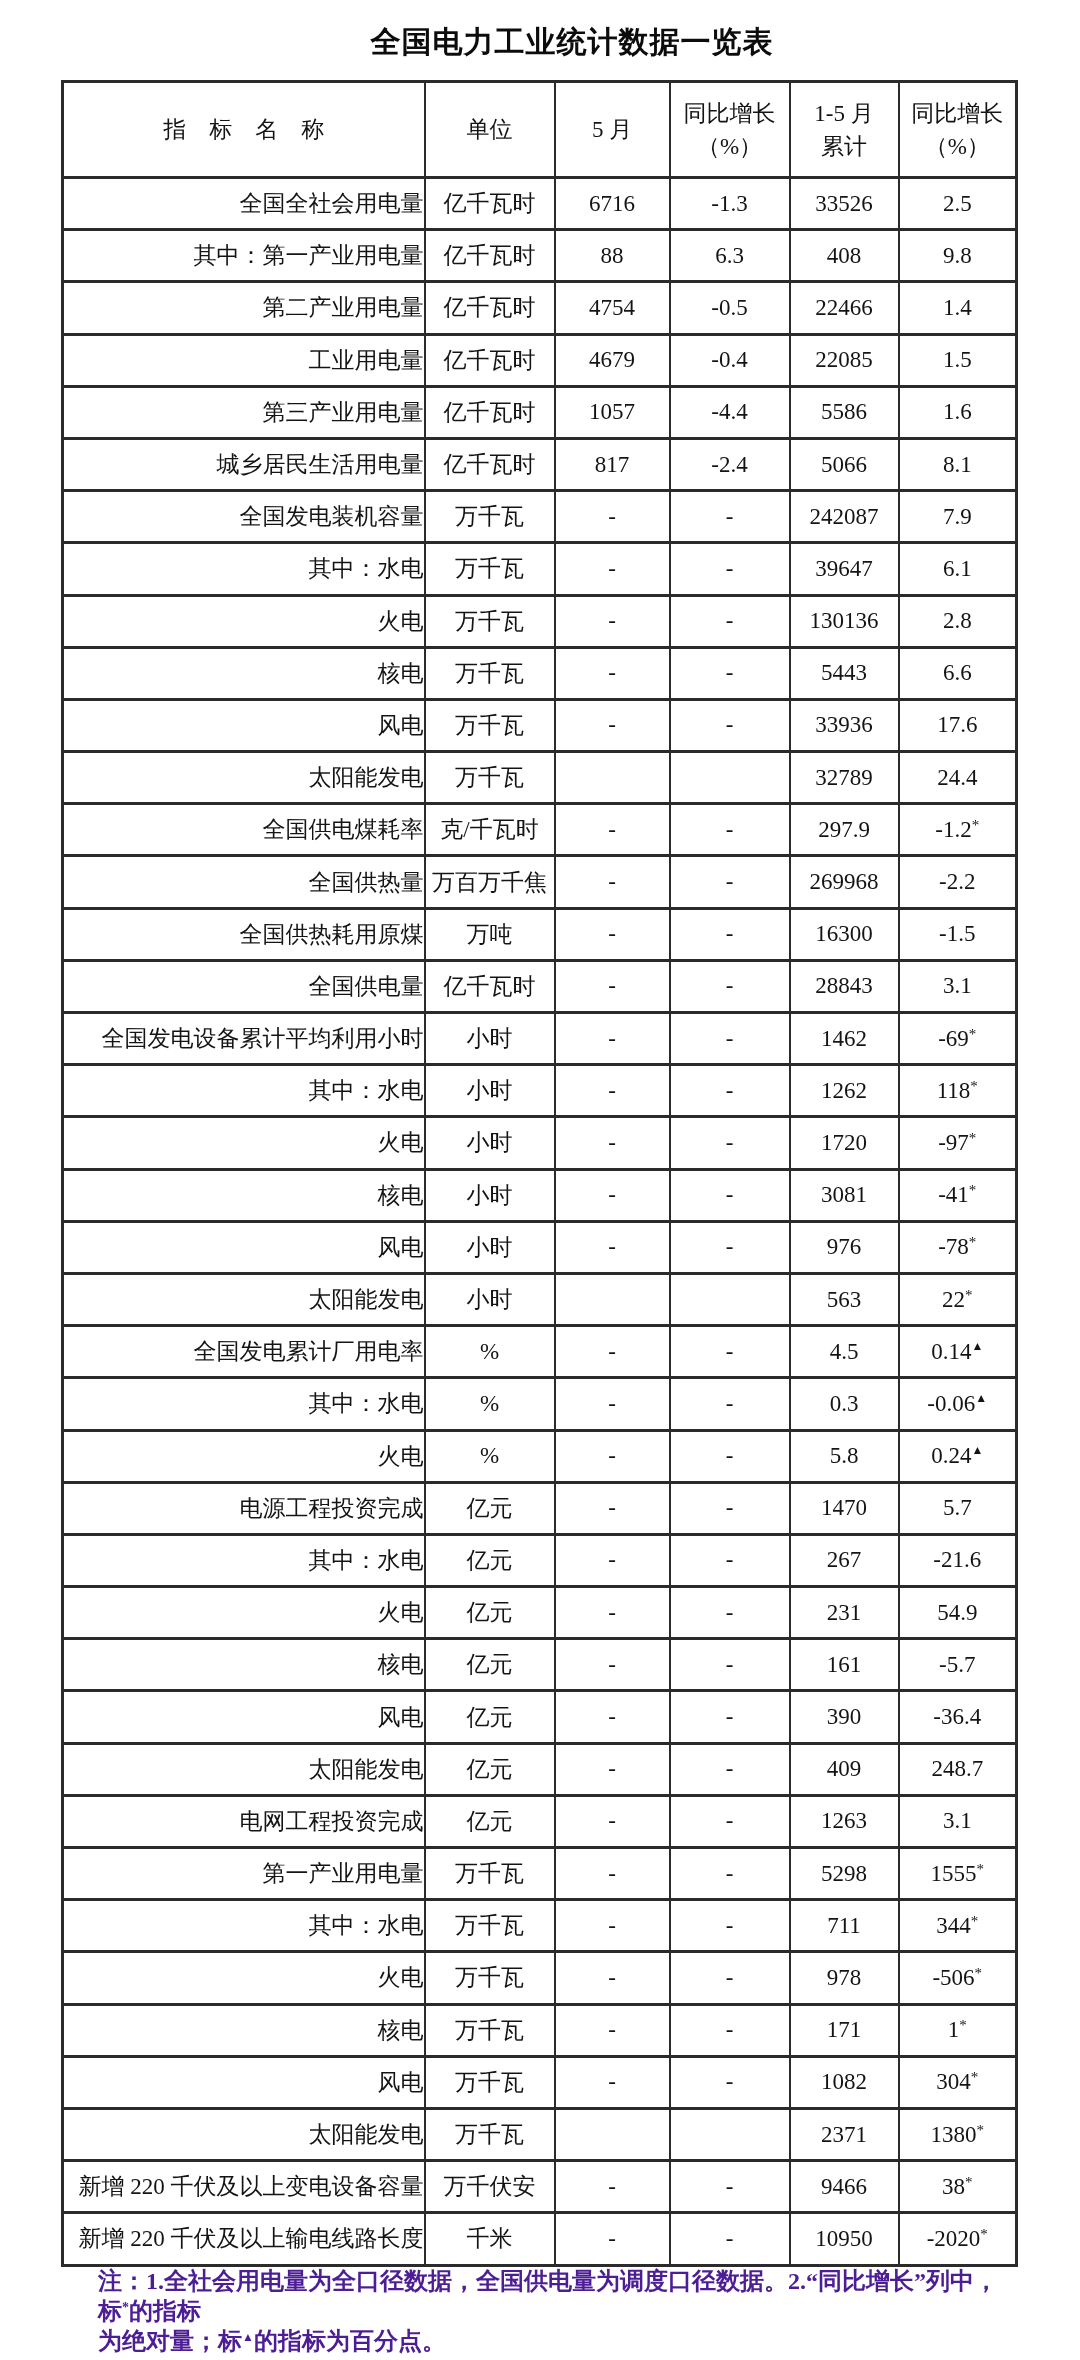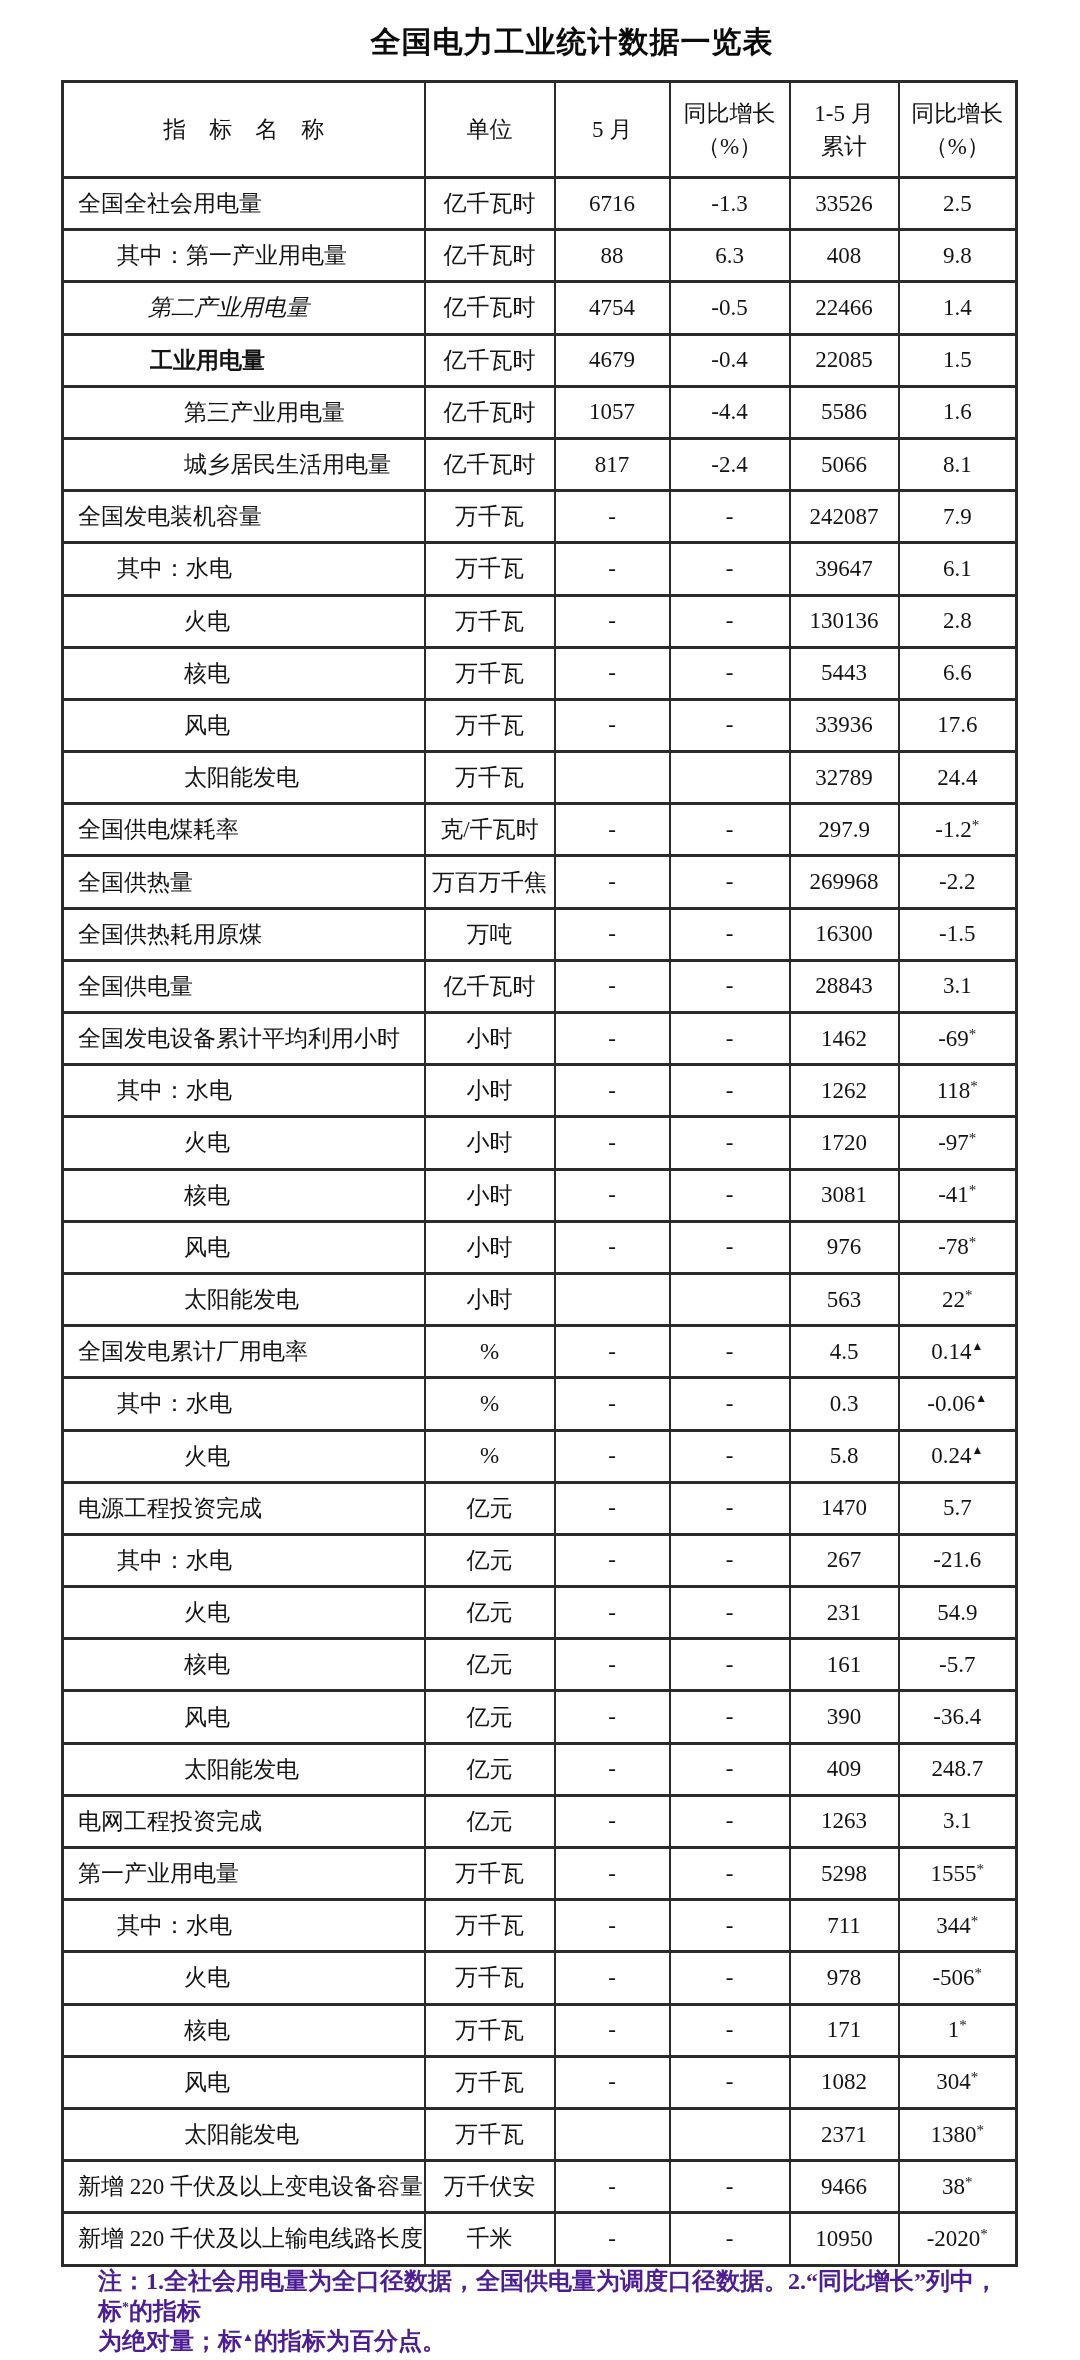--- a/index.html
+++ b/index.html
@@ -23,21 +23,21 @@
     border-left:2px solid #2b2b2b;border-right:2px solid #2b2b2b;
     border-top:3px solid #2b2b2b;border-bottom:3px solid #2b2b2b;
     font-size:23px;font-weight:normal;padding:0;overflow:hidden;
     white-space:nowrap;vertical-align:middle;color:#141414;
   }
   thead tr{height:96px;margin-left:39px;}
   tbody tr{height:52.2px;}
   th{font-weight:bold;text-align:center;}
   th .hl{display:block;line-height:33px;}
   td.c-center{text-align:center;}
-  td.c-name{text-align:left;}
+  td.c-name{text-align:right;}
   sup.mark{font-size:15px;vertical-align:7px;line-height:0;letter-spacing:0;}
   sup.mark.tri{font-size:12px;vertical-align:9px;}
   .footnote{
     position:absolute;top:2266px;left:98px;width:900px;margin:0;
     font-size:24px;line-height:30px;color:#4c1d95;font-weight:bold;
   }
   .footnote sup{font-size:14px;vertical-align:7px;line-height:0;}
   .footnote sup.tri{font-size:12px;vertical-align:8px;}
 </style>
 </head>
@@ -95,30 +95,30 @@
   <tr>
     <td class="c-name" style="padding-left: 53px;">其中：第一产业用电量</td>
     <td class="c-center">亿千瓦时</td>
     <td class="c-center">88</td>
     <td class="c-center">6.3</td>
     <td class="c-center">408</td>
     <td class="c-center"><span class="v">9.8</span><sup class="mark"></sup></td>
   </tr>
 
   <tr>
-    <td class="c-name" style="padding-left: 84px; font-style: italic;">第二产业用电量</td>
+    <td class="c-name" style="padding-left: 84px;">第二产业用电量</td>
     <td class="c-center">亿千瓦时</td>
     <td class="c-center">4754</td>
     <td class="c-center">-0.5</td>
     <td class="c-center">22466</td>
     <td class="c-center"><span class="v">1.4</span><sup class="mark"></sup></td>
   </tr>
 
   <tr>
-    <td class="c-name" style="padding-left: 86px; font-weight: bold;">工业用电量</td>
+    <td class="c-name" style="padding-left: 86px;">工业用电量</td>
     <td class="c-center">亿千瓦时</td>
     <td class="c-center">4679</td>
     <td class="c-center">-0.4</td>
     <td class="c-center">22085</td>
     <td class="c-center"><span class="v">1.5</span><sup class="mark"></sup></td>
   </tr>
 
   <tr>
     <td class="c-name" style="padding-left: 120px;">第三产业用电量</td>
     <td class="c-center">亿千瓦时</td>

